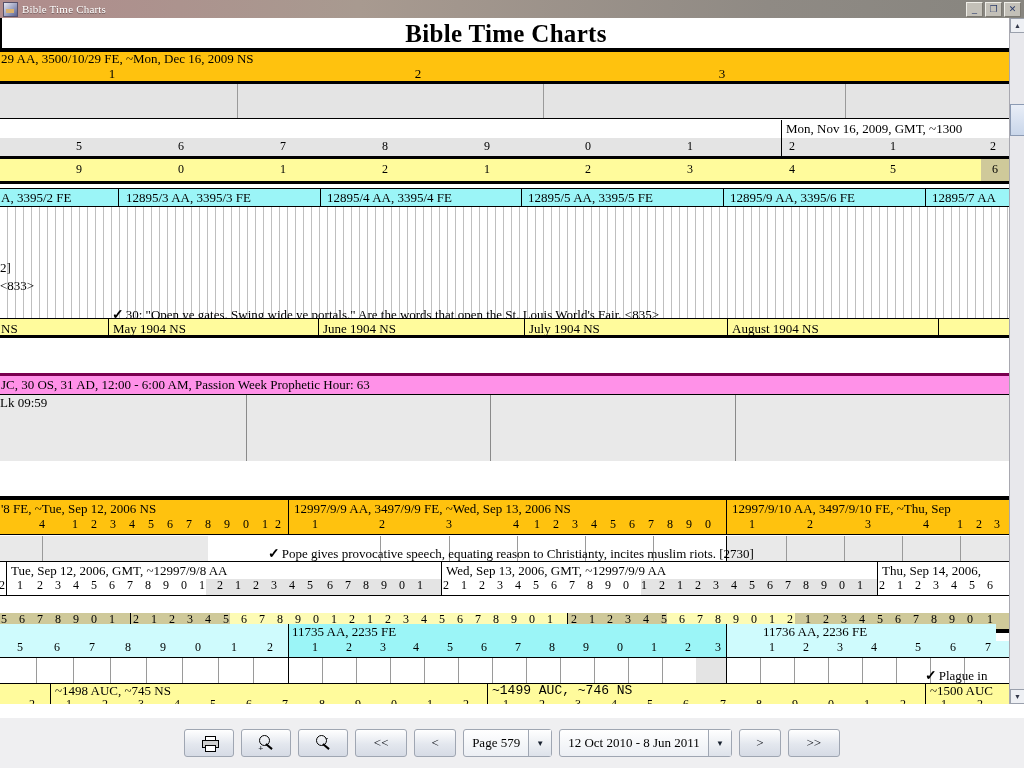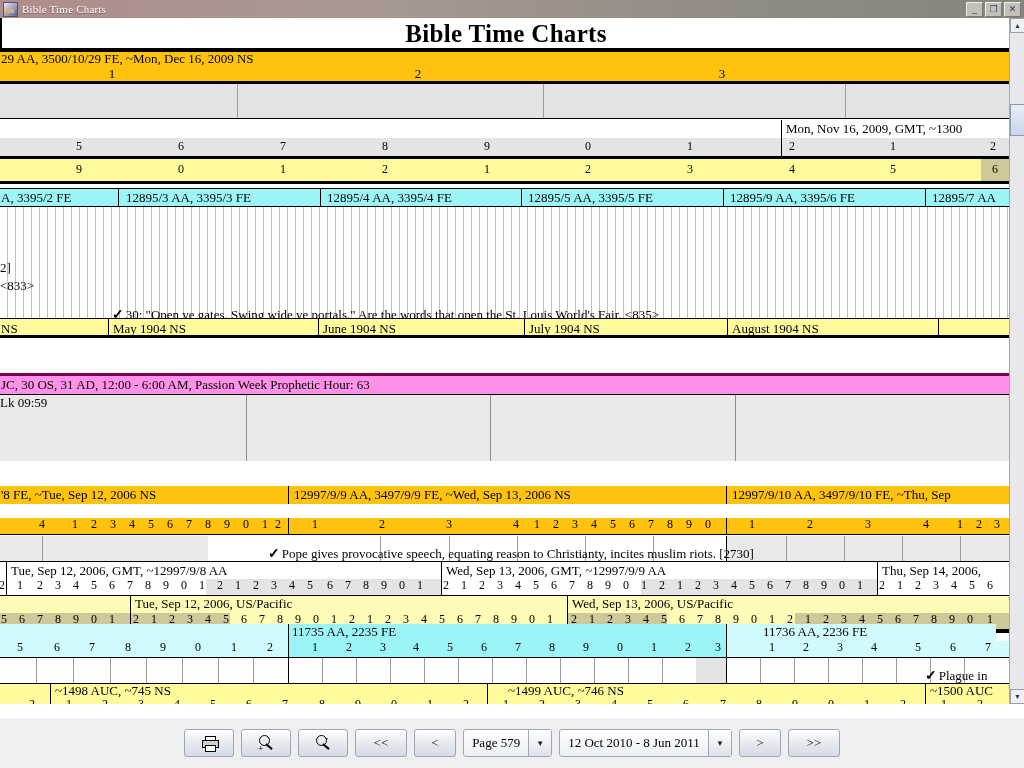--- a/index.html
+++ b/index.html
@@ -241,21 +241,21 @@
       <div class="hatchwide greyband" style="top:377px;height:66px;width:1010px;">
         <div class="sep" style="left:246px;top:0;height:66px;background:#8a8a8a;"></div>
         <div class="sep" style="left:490px;top:0;height:66px;background:#8a8a8a;"></div>
         <div class="sep" style="left:735px;top:0;height:66px;background:#8a8a8a;"></div>
       </div>
       <div class="evt" style="left:0px;top:377px;">Lk 09:59</div>
 
       <div class="band c-white" style="top:443px;height:35px;width:1010px;"></div>
       <div class="rule" style="top:478px;height:4px;"></div>
 
-      <div class="band c-gold" style="top:468px;height:18px;width:1010px;">
+      <div class="band c-gold" style="top:482px;height:18px;width:1010px;">
         <span class="lbl" style="left:1px;top:1px;">'8 FE,   ~Tue, Sep 12, 2006 NS</span>
         <div class="sep" style="left:288px;top:0;height:18px;"></div>
         <span class="lbl" style="left:294px;top:1px;">12997/9/9 AA, 3497/9/9 FE,   ~Wed, Sep 13, 2006 NS</span>
         <div class="sep" style="left:726px;top:0;height:18px;"></div>
         <span class="lbl" style="left:732px;top:1px;">12997/9/10 AA, 3497/9/10 FE,   ~Thu, Sep</span>
       </div>
       <div class="band c-gold" style="top:500px;height:17px;width:1010px;border-bottom:1px solid #000;">
         <div class="numrow tinyrow" style="top:-1px;height:17px;">
           <span style="left:42px;">4</span>
           <span style="left:75px;">1</span>
@@ -387,26 +387,20 @@
           <span style="left:936px;">3</span>
           <span style="left:954px;">4</span>
           <span style="left:972px;">5</span>
           <span style="left:990px;">6</span>
         </div>
         <div class="sep" style="left:6px;top:0;height:17px;"></div>
         <div class="sep" style="left:441px;top:0;height:17px;"></div>
         <div class="sep" style="left:877px;top:0;height:17px;"></div>
       </div>
 
-      <div class="band c-lyellow" style="top:578px;height:17px;width:1010px;">
-        <div class="sep" style="left:130px;top:0;height:17px;"></div>
-        <span class="lbl" style="left:135px;top:0px;">Tue, Sep 12, 2006, US/Pacific</span>
-        <div class="sep" style="left:567px;top:0;height:17px;"></div>
-        <span class="lbl" style="left:572px;top:0px;">Wed, Sep 13, 2006, US/Pacific</span>
-      </div>
       <div class="band c-lyellow" style="top:595px;height:17px;width:1010px;border-bottom:1px solid #000;">
         <div class="band c-khaki" style="left:0px;top:0;width:130px;height:17px;"></div>
         <div class="band c-khaki" style="left:130px;top:0;width:100px;height:17px;"></div>
         <div class="band c-khaki" style="left:567px;top:0;width:100px;height:17px;"></div>
         <div class="band c-khaki" style="left:795px;top:0;width:215px;height:17px;"></div>
         <div class="numrow tinyrow" style="top:-1px;height:17px;">
           <span style="left:4px;">5</span>
           <span style="left:22px;">6</span>
           <span style="left:40px;">7</span>
           <span style="left:58px;">8</span>
@@ -556,21 +550,21 @@
         <div class="vsep" style="left:964px;top:0;height:25px;"></div>
       </div>
       <div class="evt" style="left:925px;top:650px;">
         <span class="check">✓</span><span>Plague in</span>
       </div>
 
       <div class="band c-yellow" style="top:665px;height:16px;width:1010px;border-top:1px solid #000;">
         <div class="sep" style="left:50px;top:0;height:16px;"></div>
         <span class="lbl" style="left:55px;top:-1px;">~1498 AUC, ~745 NS</span>
         <div class="sep" style="left:487px;top:0;height:16px;"></div>
-        <span class="lbl" style="left:508px;top:-1px;">~1499 AUC, ~746 NS</span>
+        <span class="lbl" style="left:492px;top:-1px;font-family:Liberation Mono, monospace;">~1499 AUC, ~746 NS</span>
         <div class="sep" style="left:925px;top:0;height:16px;"></div>
         <span class="lbl" style="left:930px;top:-1px;">~1500 AUC</span>
       </div>
       <div class="band c-yellow" style="top:681px;height:16px;width:1010px;border-bottom:1px solid #000;">
         <div class="numrow tinyrow" style="top:-2px;height:16px;">
           <span style="left:32px;">2</span>
 
           <span style="left:69px;">1</span>
           <span style="left:105px;">2</span>
           <span style="left:141px;">3</span>

